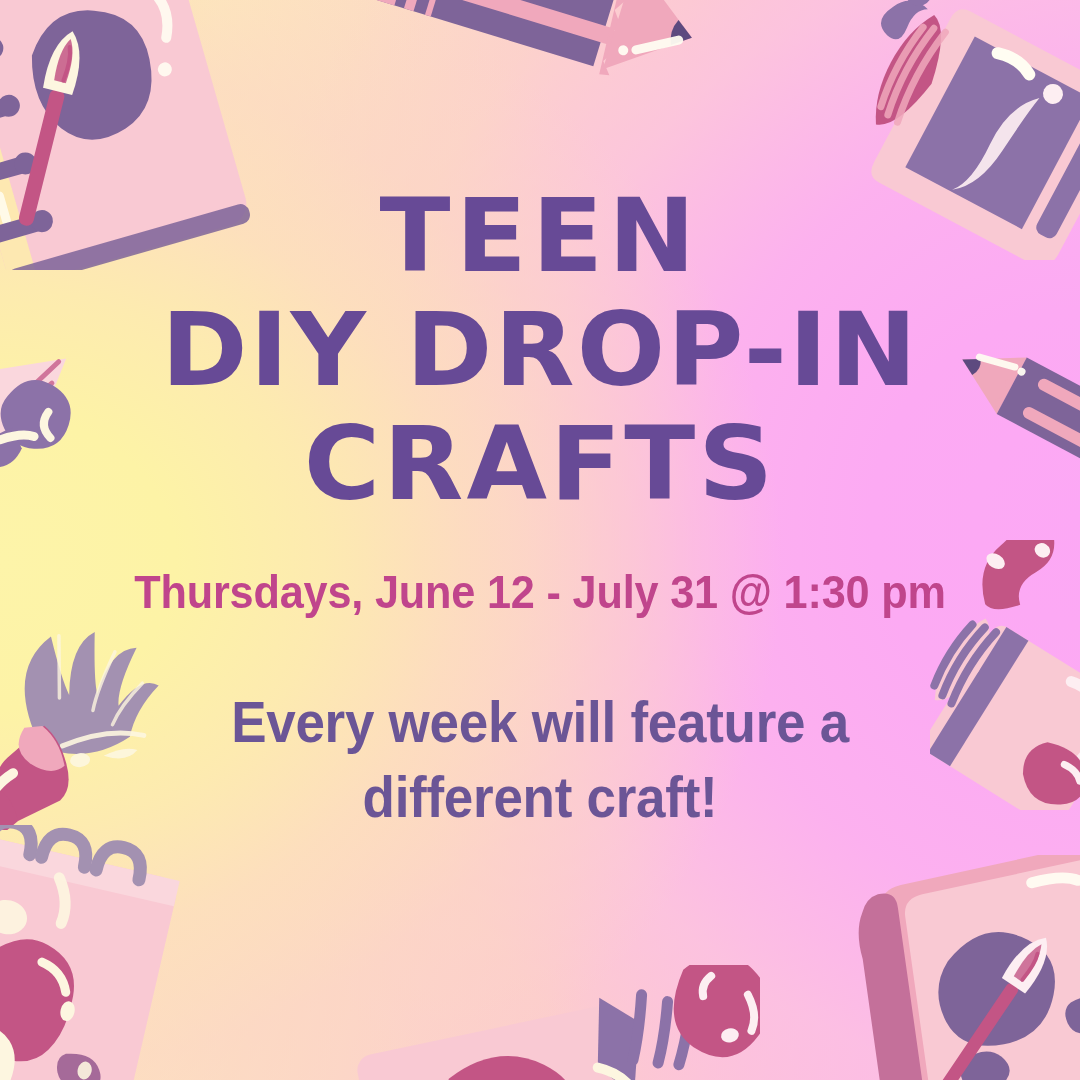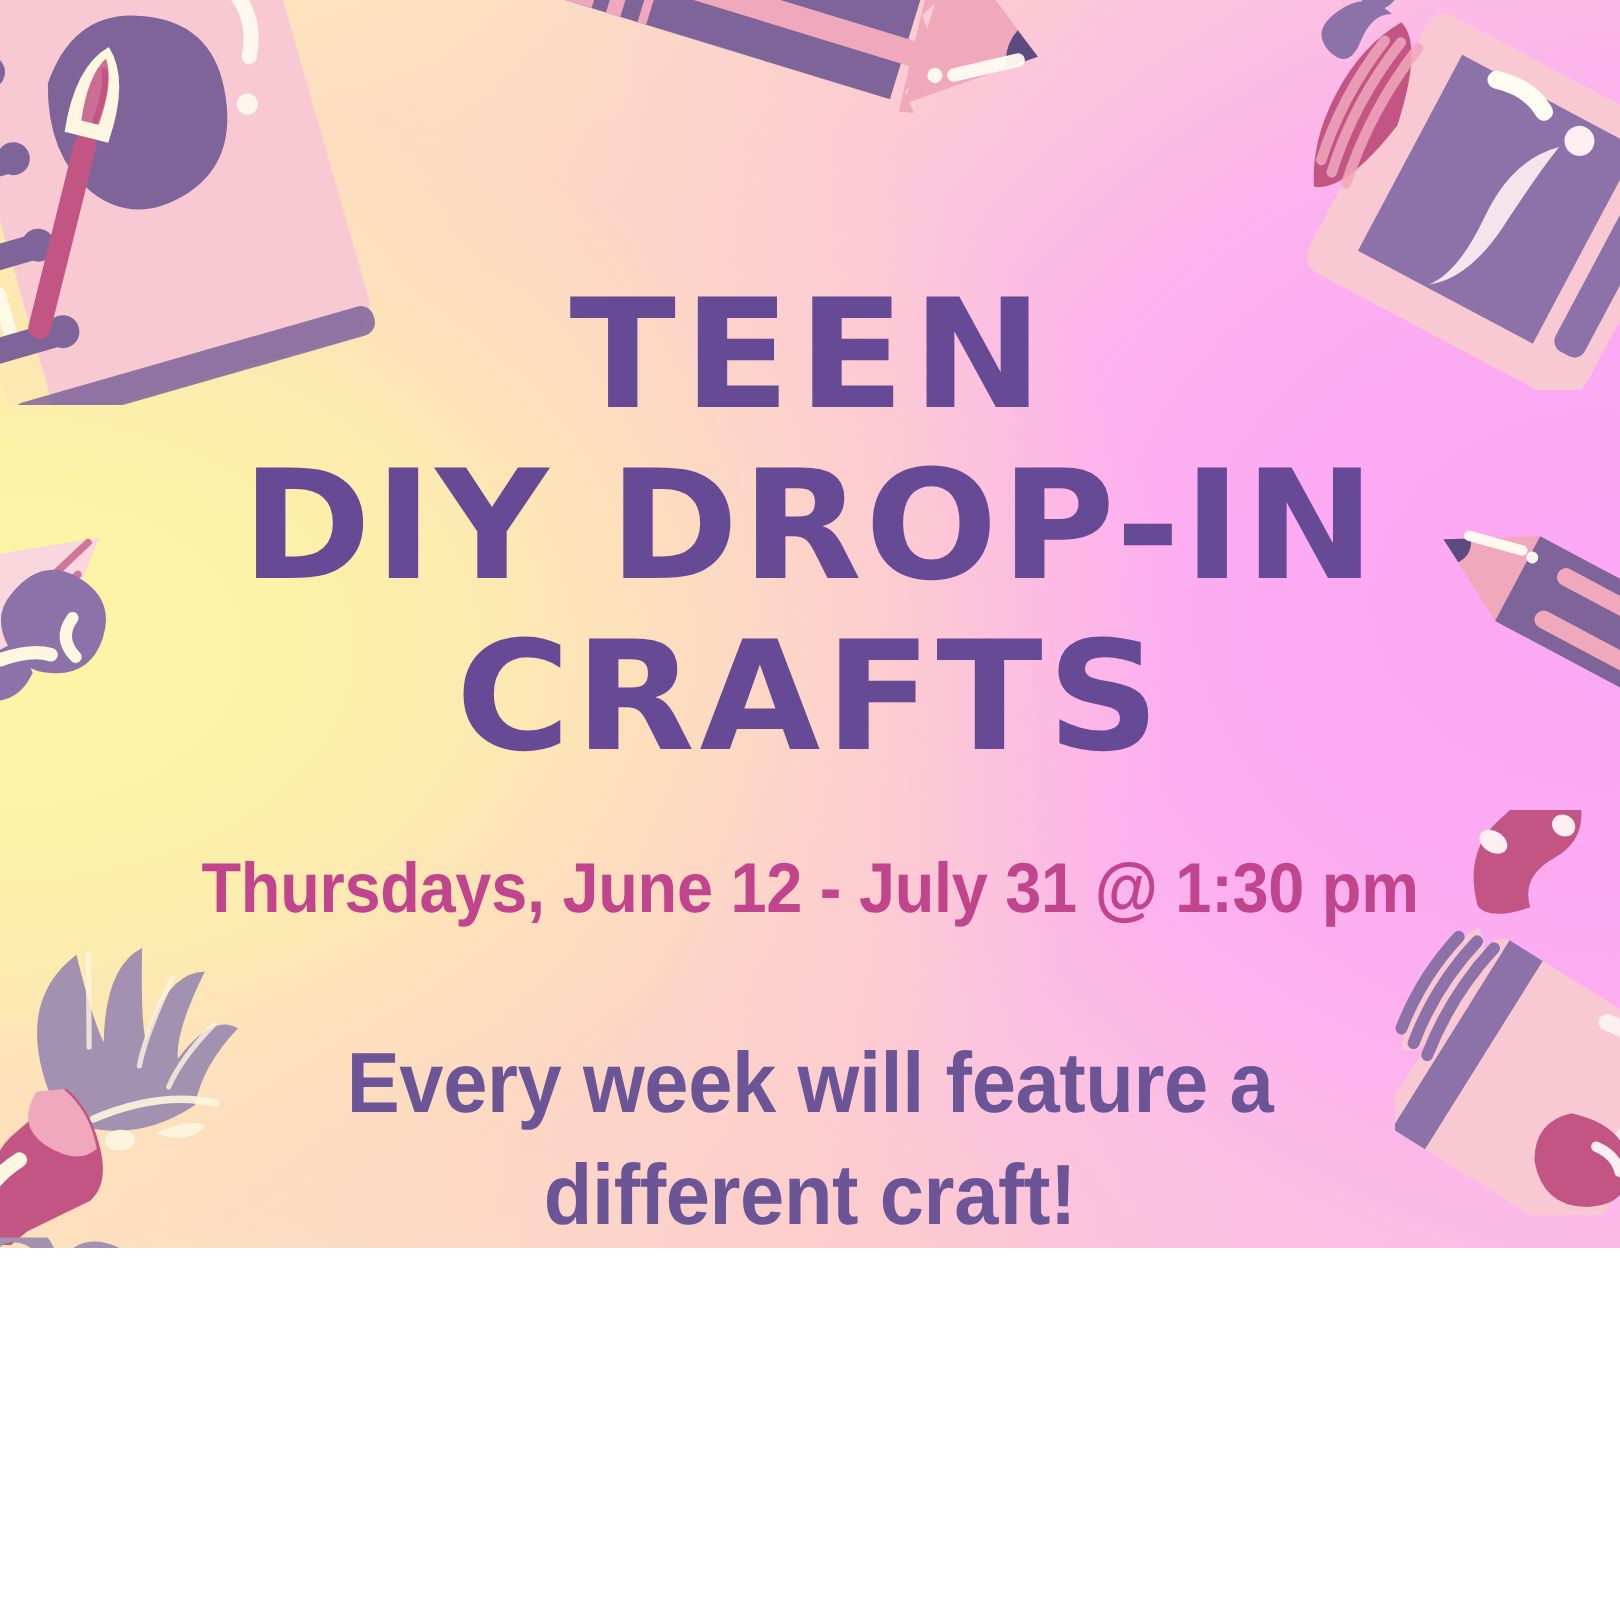--- a/index.html
+++ b/index.html
@@ -4,21 +4,21 @@
 <title>Teen DIY Drop-In Crafts Flyer</title>
 <style>
   html, body {
     margin: 0;
     padding: 0;
     background: #ffffff;
   }
   #poster {
     position: relative;
     width: 1080px;
-    height: 832px;
+    height: 1080px;
     overflow: hidden;
     font-family: "DejaVu Sans", sans-serif;
     background:
       radial-gradient(125% 105% at 0% 52%, #fdf4a9 0%, #fdf3a6 13%, rgba(253,235,175,0.95) 24%, rgba(253,223,188,0.85) 34%, rgba(252,214,196,0.55) 45%, rgba(252,206,203,0.0) 58%),
       radial-gradient(120% 120% at 100% 48%, #fca8f5 0%, #fcaaf3 16%, rgba(252,176,240,0.92) 30%, rgba(252,194,226,0.72) 44%, rgba(252,205,208,0.35) 56%, rgba(252,208,203,0.0) 68%),
       linear-gradient(98deg, #fdf2a5 0%, #fde8bc 18%, #fcdcc4 32%, #fcd2cb 46%, #fccdcb 56%, #fcc2d8 68%, #fcb5e8 82%, #fca8f5 100%);
   }
   #poster * { box-sizing: border-box; }
 
   .art { position: absolute; pointer-events: none; }

